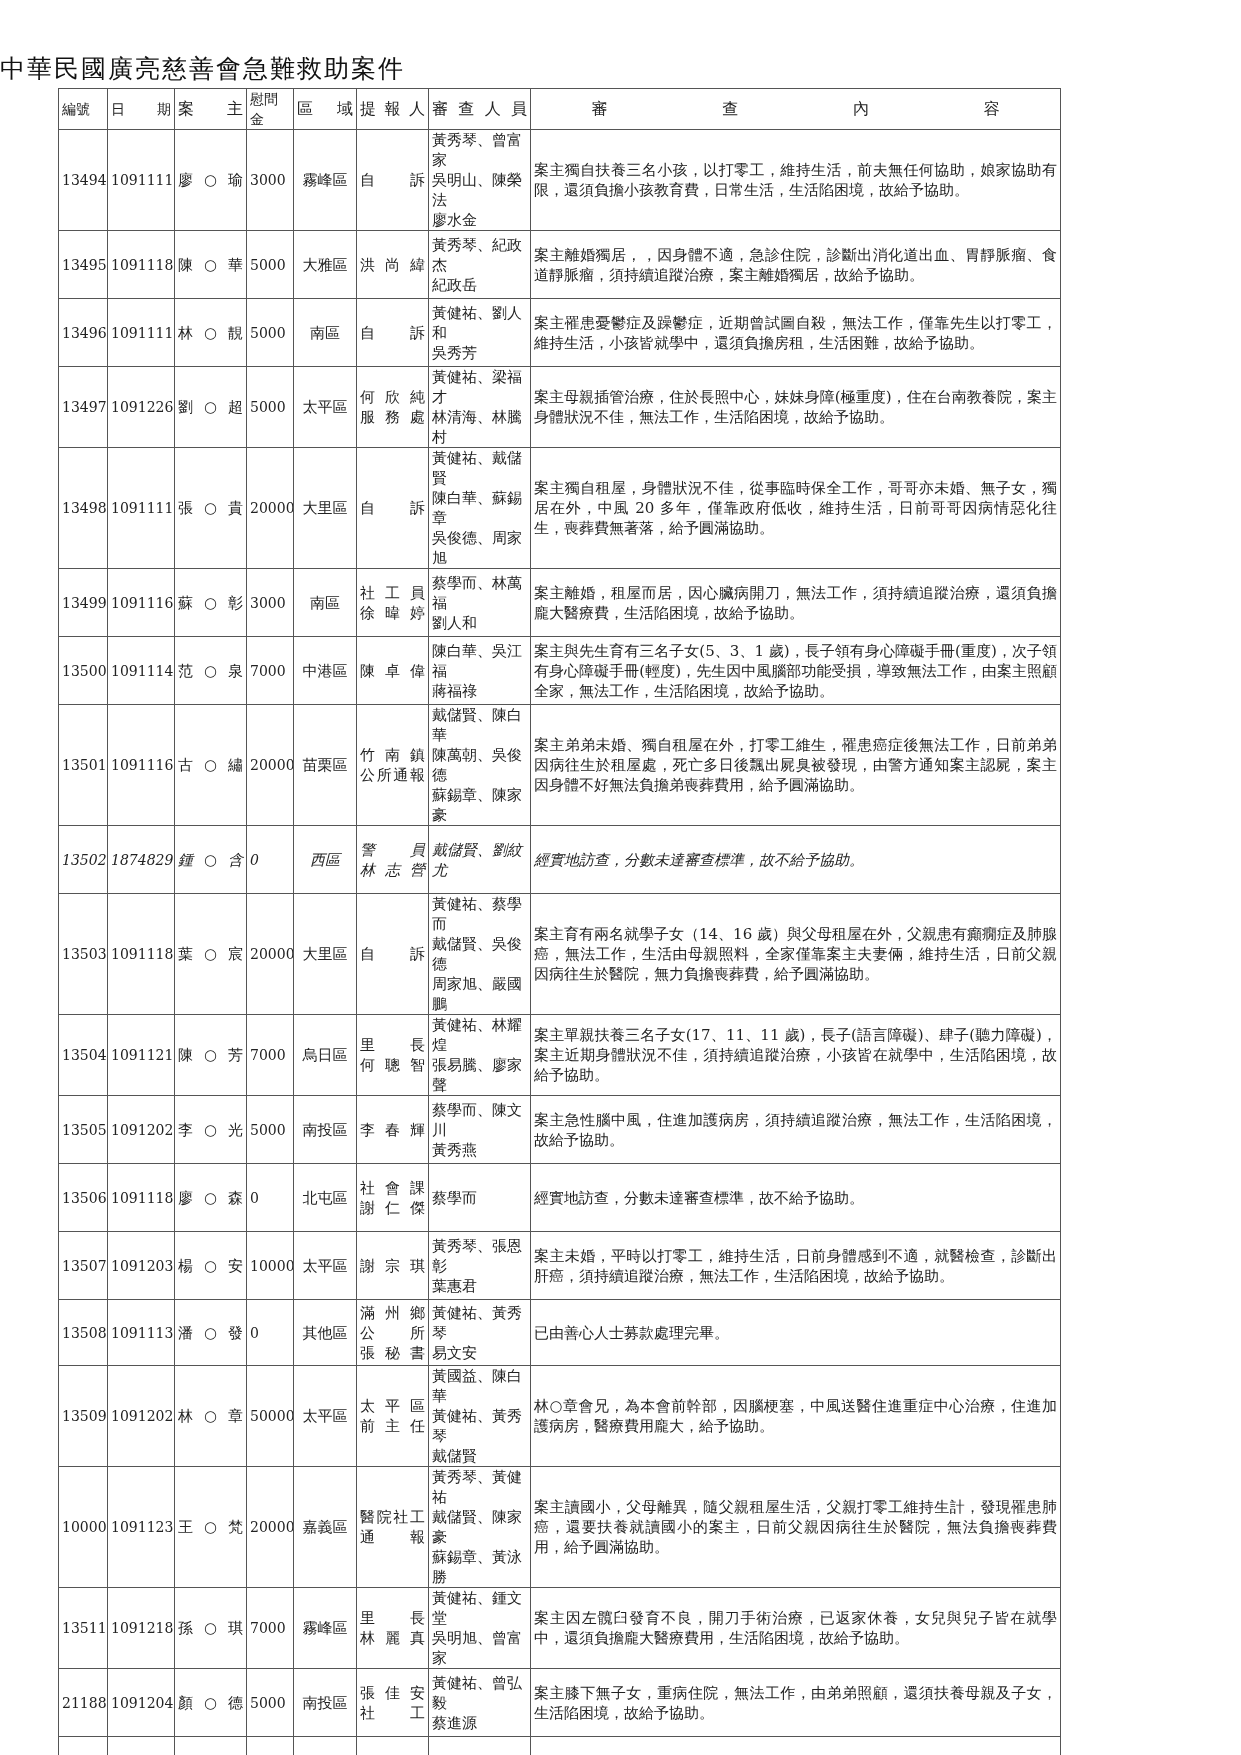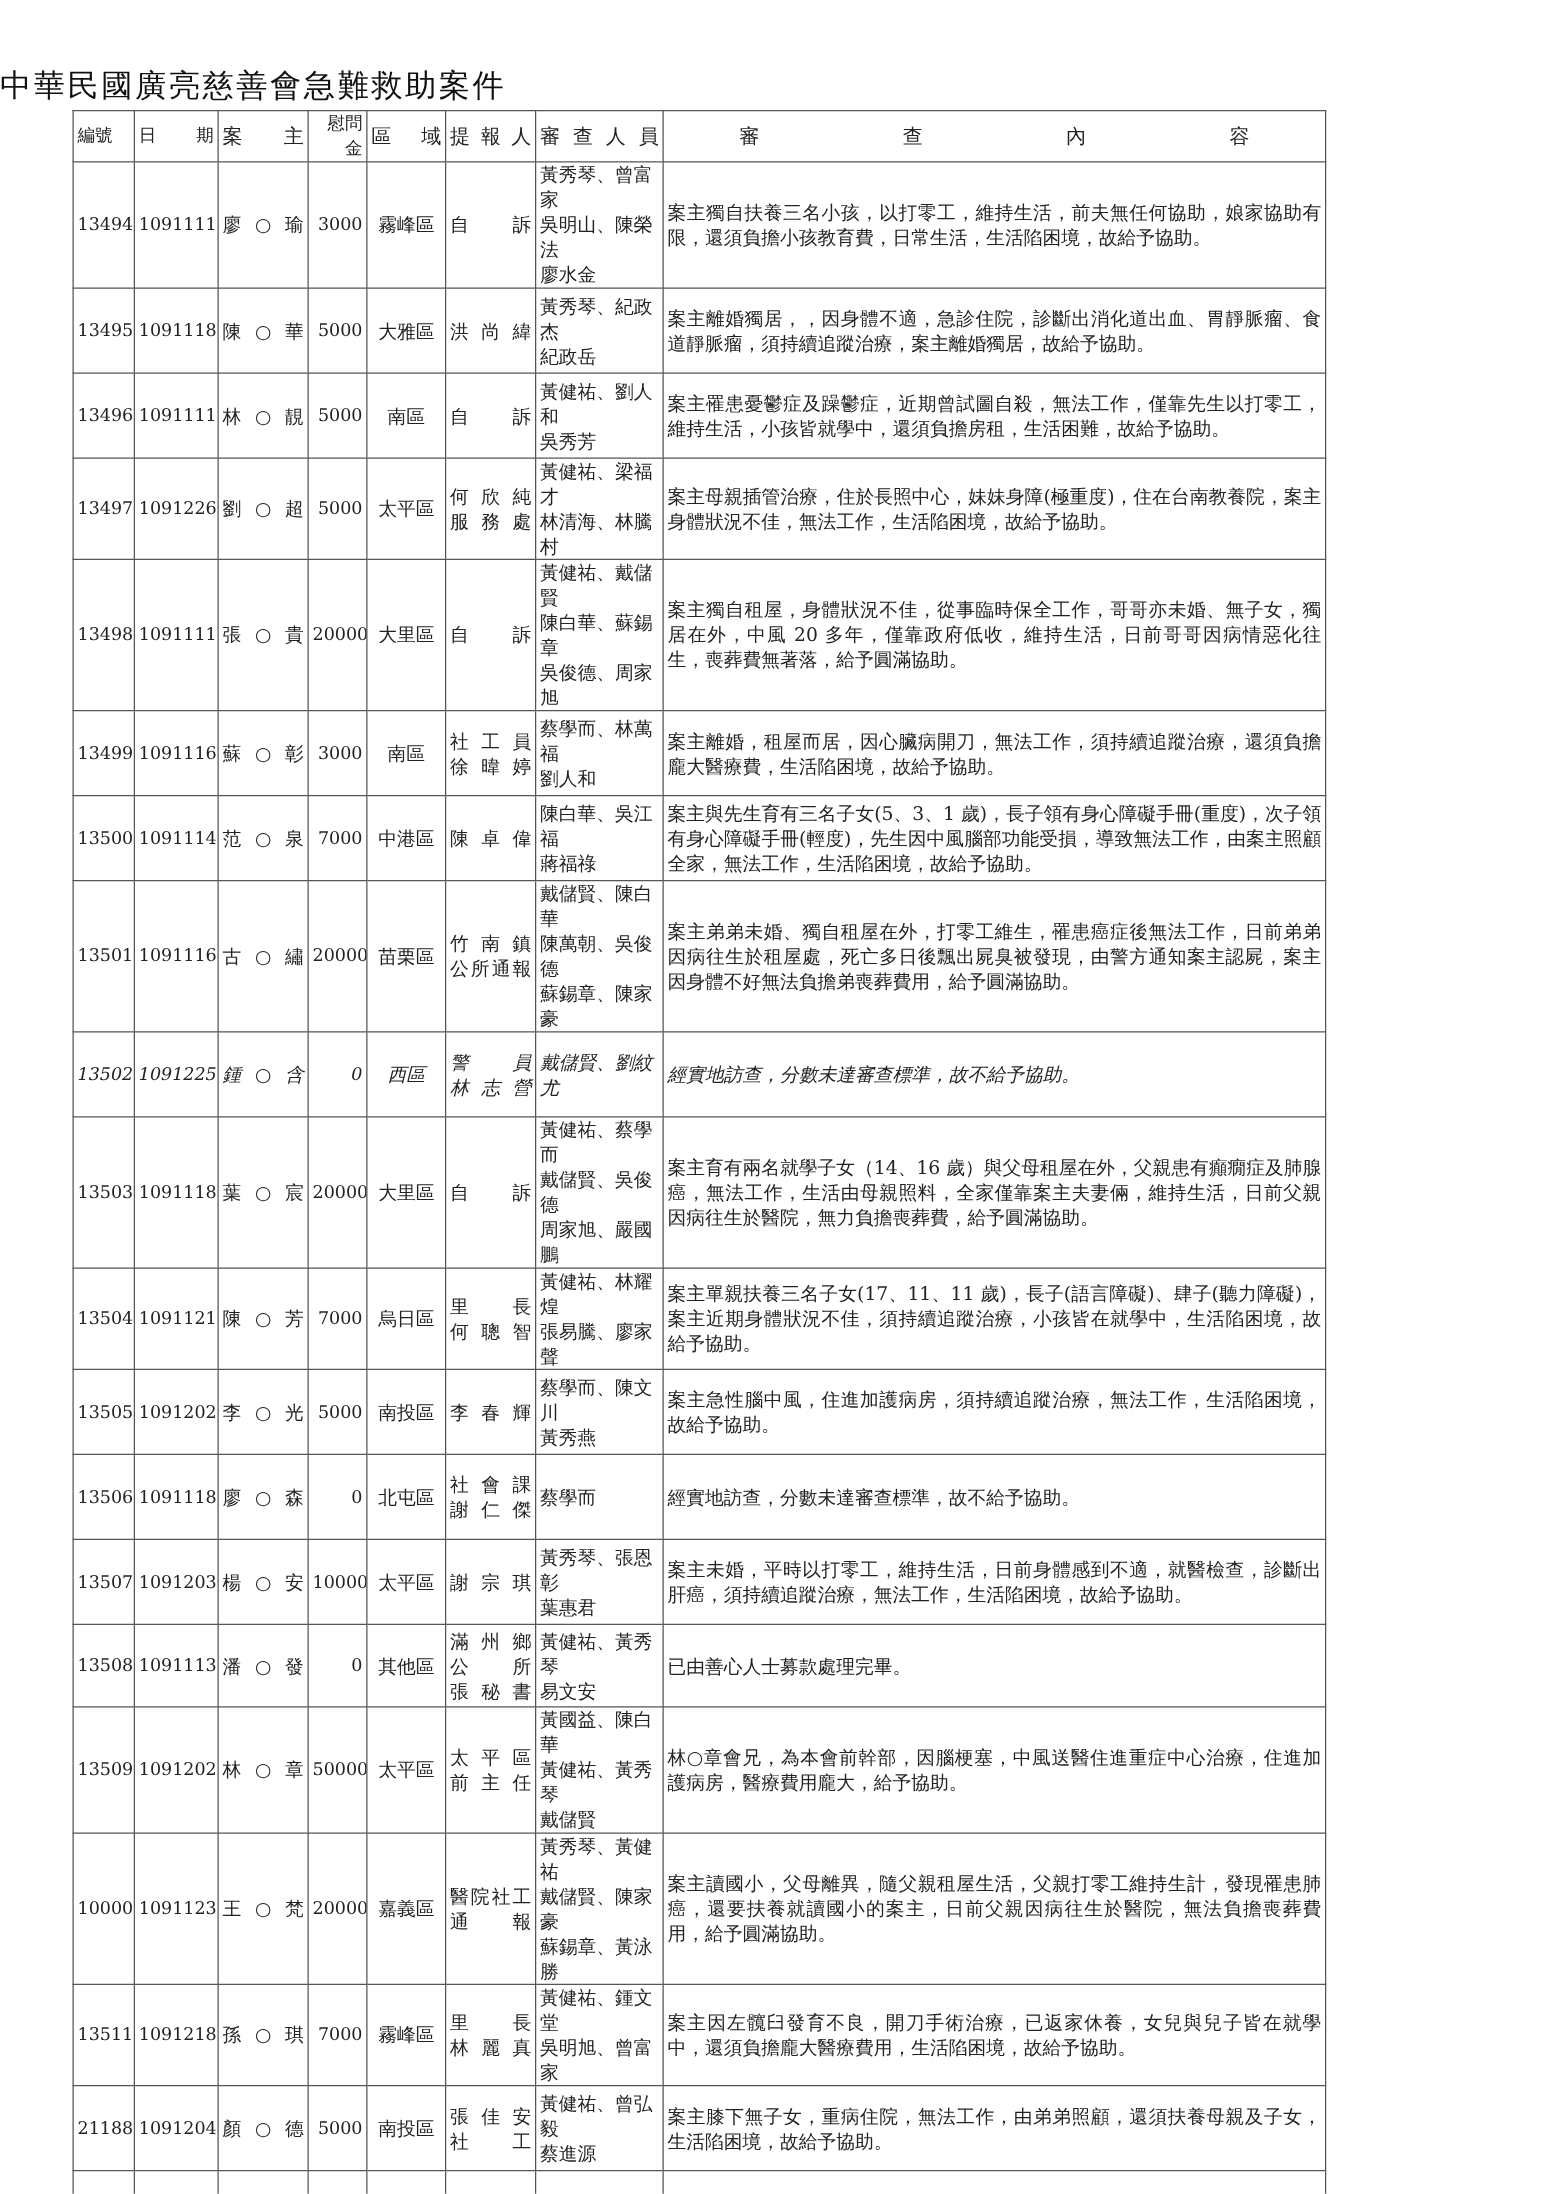--- a/index.html
+++ b/index.html
@@ -4,21 +4,21 @@
 <style>
   html,body{margin:0;padding:0;background:#ffffff;}
   body{width:1241px;height:1755px;position:relative;font-family:"DejaVu Serif","Liberation Serif",serif;color:#222;}
   .title{position:absolute;left:0;top:52px;width:1241px;font-family:"DejaVu Sans","Liberation Sans",sans-serif;font-size:25px;letter-spacing:2px;color:#111;}
   table{position:absolute;left:58px;top:88px;width:1003px;border-collapse:collapse;table-layout:fixed;font-size:15px;}
   td,th{border:1px solid #555;padding:0 3px;vertical-align:middle;line-height:20px;font-weight:normal;overflow:hidden;}
   th{height:22px;font-size:16px;}
   .c-no{width:42px;text-align:left;font-size:14px;}
   .c-date{width:60px;text-align:center;font-size:14px;}
   .c-name{width:65px;}
-  .c-amt{width:40px;text-align:right;font-size:14px;}
+  .c-amt{width:40px;text-align:left;font-size:14px;}
   .c-area{width:56px;text-align:center;}
   .c-rep{width:65px;}
   .c-rev{width:95px;}
   .c-content{}
   .spread{display:flex;justify-content:space-between;}
   .hdr-content{display:flex;justify-content:space-around;}
   .stack{display:flex;flex-direction:column;}
   .stack span{display:flex;justify-content:space-between;}
   .content-text{text-align:justify;}
 </style>
@@ -303,21 +303,21 @@
         </td>
         <td class="c-rev">
           <div>戴儲賢、陳白華</div>
           <div>陳萬朝、吳俊德</div>
           <div>蘇錫章、陳家豪</div>
         </td>
         <td class="c-content content-text">案主弟弟未婚、獨自租屋在外，打零工維生，罹患癌症後無法工作，日前弟弟因病往生於租屋處，死亡多日後飄出屍臭被發現，由警方通知案主認屍，案主因身體不好無法負擔弟喪葬費用，給予圓滿協助。</td>
       </tr>
       <tr style="height: 68px; font-style: italic;">
         <td class="c-no">13502</td>
-        <td class="c-date">1091225</td>
+        <td class="c-date">1874829</td>
         <td class="c-name">
           <div class="spread">
             <span>鍾</span>
             <span>○</span>
             <span>含</span>
           </div>
         </td>
         <td class="c-amt">0</td>
         <td class="c-area">西區</td>
         <td class="c-rep">

